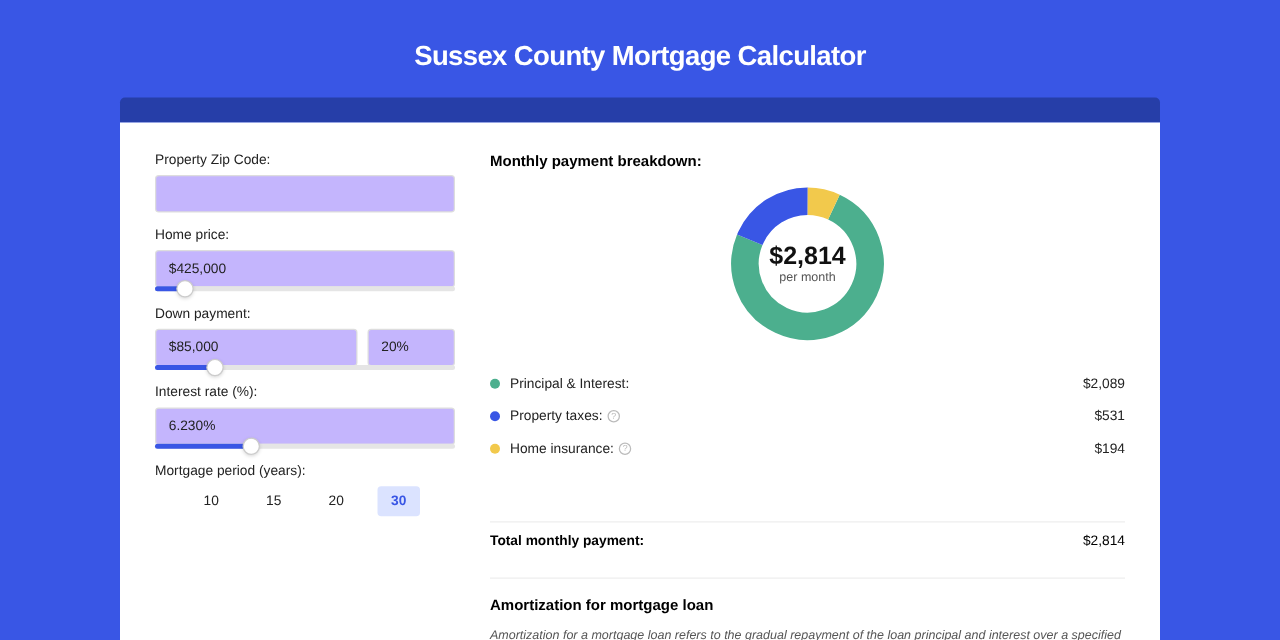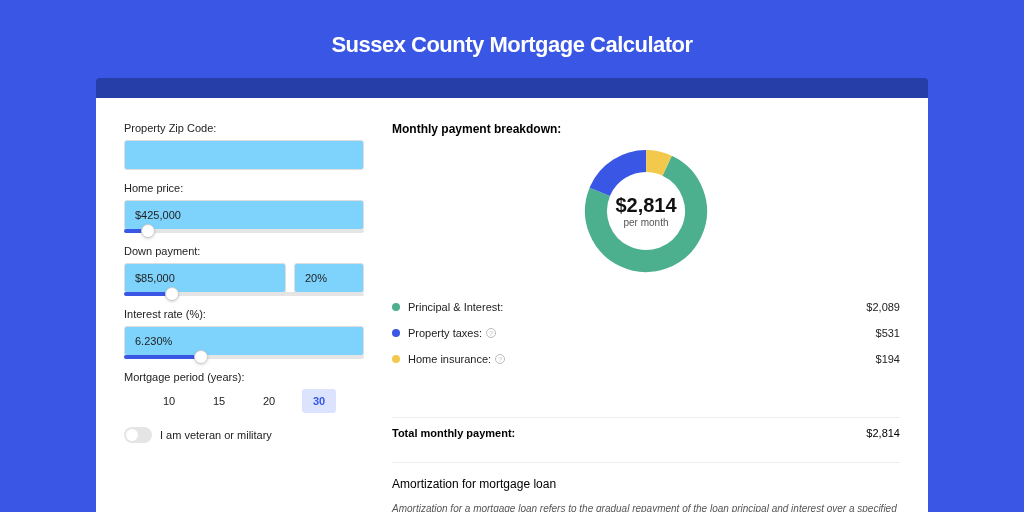--- a/index.html
+++ b/index.html
@@ -45,21 +45,21 @@
     margin-bottom: 6px;
   }
   .input {
     width: 100%;
     height: 30px;
     border: 1px solid #ddd;
     border-radius: 3px;
     padding: 0 10px;
     font-size: 11px;
     color: #222;
-    background: #7dd3fc;
+    background: #c4b5fd;
   }
   .input-row { display: flex; gap: 8px; }
   .input-row .input:first-child { flex: 1; }
   .input-row .input:last-child { width: 70px; }
 
   .slider-track {
     position: relative;
     height: 4px;
     background: #e5e5e5;
     margin-top: -1px;
@@ -150,21 +150,21 @@
     font-weight: 700;
     margin-top: 45px;
   }
   .total-row .legend-label { flex: 1; }
 
   .amort-section {
     border-top: 1px solid #eee;
     margin-top: 14px;
     padding-top: 14px;
   }
-  .amort-title { font-size: 12px; font-weight: 400; margin-bottom: 10px; }
+  .amort-title { font-size: 12px; font-weight: 700; margin-bottom: 10px; }
   .amort-text { font-size: 10px; color: #555; line-height: 1.5; font-style: italic; }
 </style>
 </head>
 <body>
 
 <h1 class="hero-title">Sussex County Mortgage Calculator</h1>
 <div class="dark-strip"></div>
 <div class="card">
 
   <div class="left-col">
@@ -207,26 +207,20 @@
     <div class="field">
       <div class="label">Mortgage period (years):</div>
       <div class="period-tabs">
         <div class="period-tab">10</div>
         <div class="period-tab">15</div>
         <div class="period-tab">20</div>
         <div class="period-tab active">30</div>
       </div>
     </div>
 
-    <div class="toggle-row">
-      <div class="toggle">
-        <div class="toggle-knob"></div>
-      </div>
-      <span class="toggle-label">I am veteran or military</span>
-    </div>
 
   </div>
 
   <div class="right-col">
     <div class="breakdown-title">Monthly payment breakdown:</div>
 
     <div class="donut-wrap" style="position:relative;">
       <svg width="130" height="130" viewBox="0 0 130 130">
         <circle cx="65" cy="65" r="50" fill="none" stroke="#4caf8e" stroke-width="22" stroke-dasharray="233 314" stroke-dashoffset="0" transform="rotate(-65 65 65)"></circle>
         <circle cx="65" cy="65" r="50" fill="none" stroke="#3956e5" stroke-width="22" stroke-dasharray="59 314" stroke-dashoffset="-233" transform="rotate(-65 65 65)"></circle>

